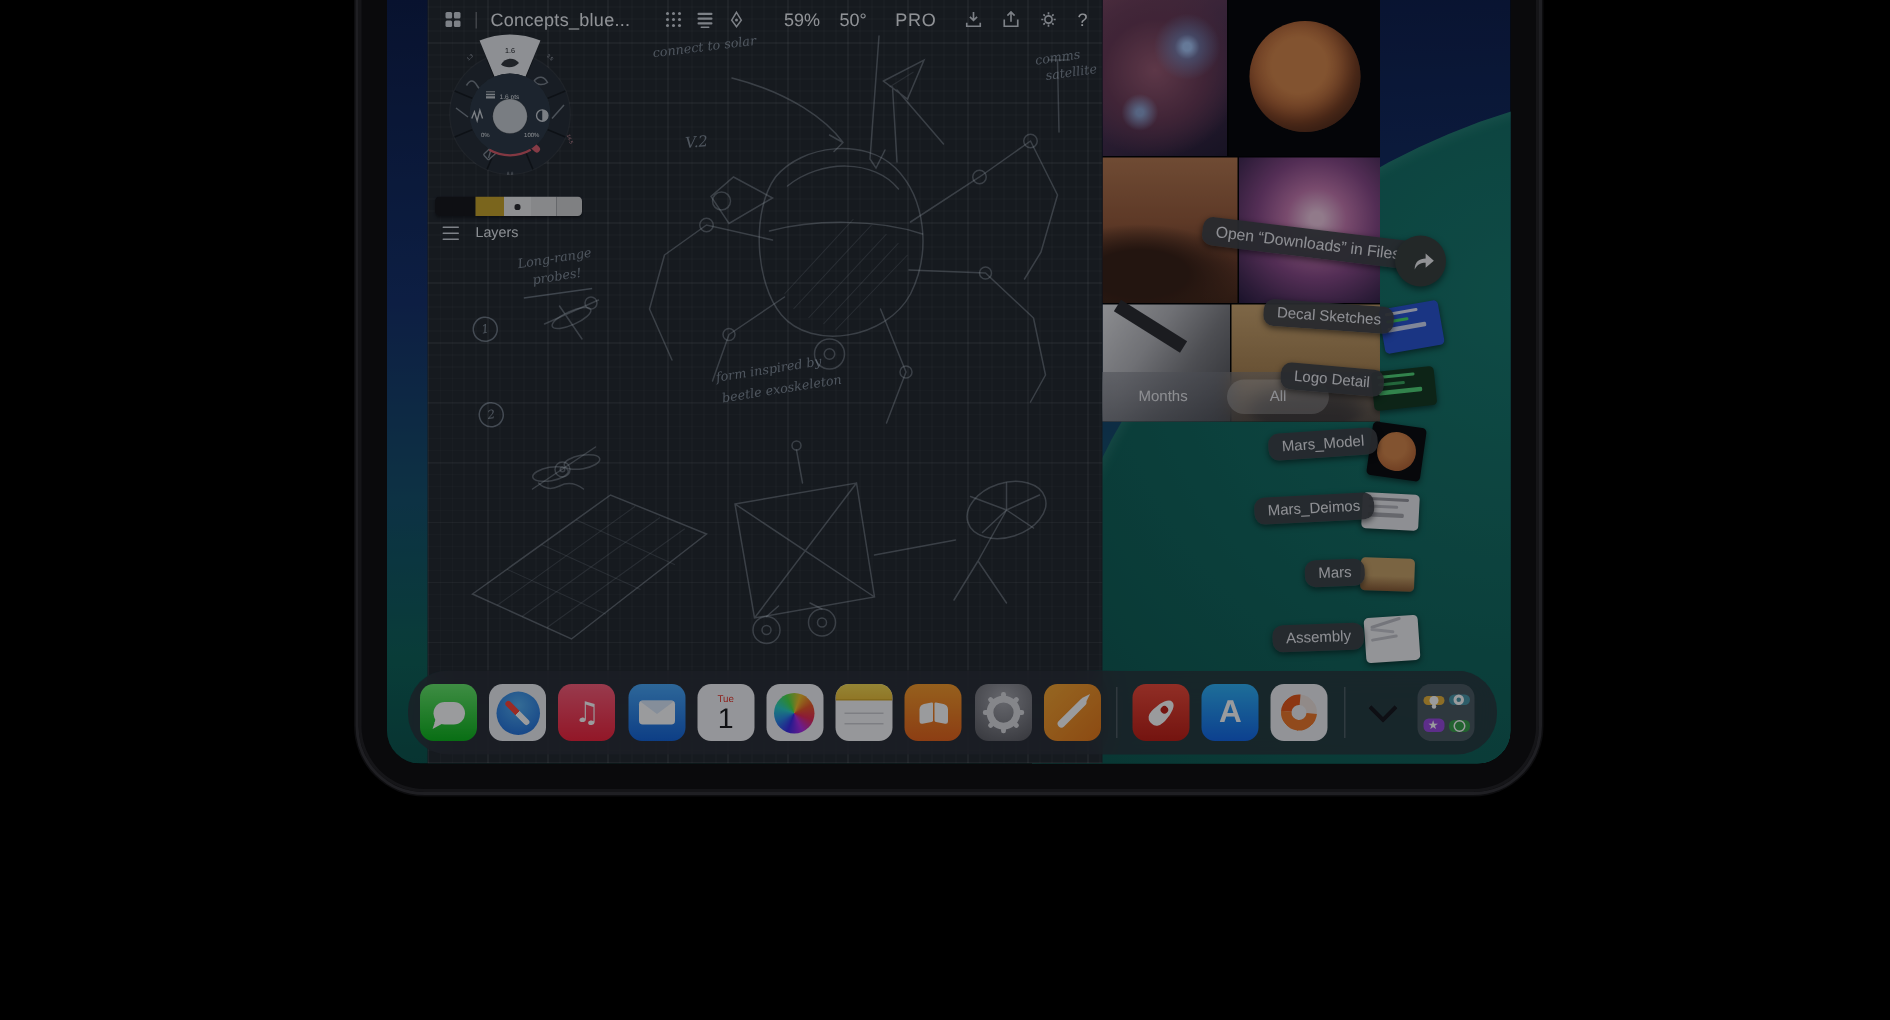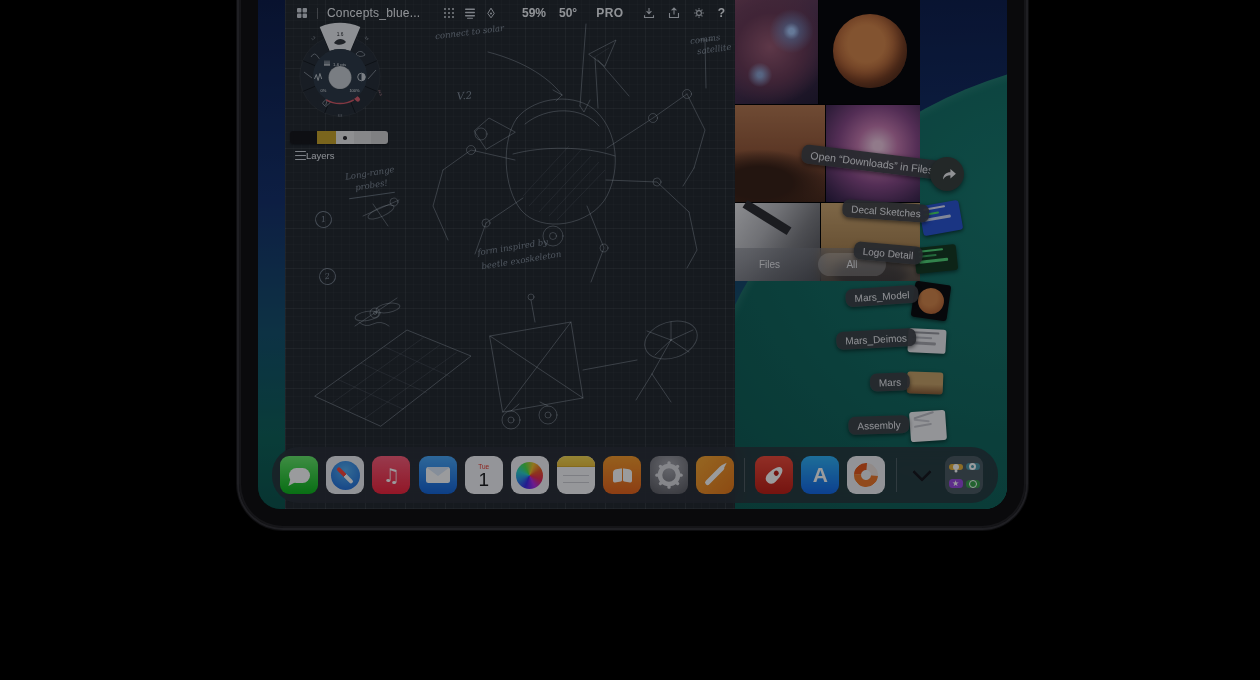--- a/index.html
+++ b/index.html
@@ -21,30 +21,30 @@
   .grid{position:absolute;inset:0;
     background-image:
       repeating-linear-gradient(0deg,rgba(255,255,255,0.05) 0 1px,transparent 1px 40px),
       repeating-linear-gradient(90deg,rgba(255,255,255,0.05) 0 1px,transparent 1px 40px),
       repeating-linear-gradient(0deg,rgba(255,255,255,0.022) 0 1px,transparent 1px 8px),
       repeating-linear-gradient(90deg,rgba(255,255,255,0.022) 0 1px,transparent 1px 8px);}
   .sketch{position:absolute;inset:0;}
   .cbar{position:absolute;top:0;left:0;right:0;height:20px;display:flex;align-items:flex-end;
     font-size:12px;color:#eef1f4;z-index:5;}
   .cbar .lgrp{display:flex;align-items:center;gap:9px;padding-left:11px;}
-  .cbar .rgrp{display:flex;align-items:center;gap:13px;margin-left:auto;padding-right:10px;font-weight:bold;}
+  .cbar .rgrp{display:flex;align-items:center;gap:13px;margin-left:auto;padding-right:10px;}
   .tsep{width:1px;height:11px;background:rgba(255,255,255,0.3);}
   .ticon{width:12px;height:12px;display:block;}
   .title{letter-spacing:0.2px;}
   .wheel{position:absolute;left:5px;top:22px;width:100px;height:104px;z-index:6;}
   .strip{position:absolute;left:5px;top:131px;width:98px;height:13px;border-radius:3px;overflow:hidden;
     display:flex;z-index:6;box-shadow:0 1px 2px rgba(0,0,0,0.4);}
   .strip i{display:block;height:100%;}
   .strip .dot{position:absolute;left:53px;top:5px;width:3.5px;height:3.5px;border-radius:50%;background:#2a2a2e;}
-  .layersrow{position:absolute;left:10px;top:150px;display:flex;align-items:center;z-index:6;}
+  .layersrow{position:absolute;left:10px;top:150px;display:flex;align-items:center;gap:11px;z-index:6;}
   .burger{display:flex;flex-direction:column;gap:2.4px;}
   .burger i{display:block;width:11px;height:1.4px;background:#cfd4da;border-radius:1px;}
   .layerslbl{font-size:9.5px;color:#e7ebef;}
   .anno{position:absolute;font:italic 8.5px "DejaVu Serif",serif;color:rgba(205,220,235,0.55);
     white-space:nowrap;z-index:4;}
   .underl{position:absolute;width:46px;height:1px;background:rgba(205,220,235,0.4);transform:rotate(-8deg);z-index:4;}
   .mark{position:absolute;width:15px;height:15px;border:1px solid rgba(205,220,235,0.45);border-radius:50%;
     font:italic 8px "DejaVu Serif",serif;color:rgba(205,220,235,0.55);display:flex;align-items:center;
     justify-content:center;z-index:4;transform:rotate(-8deg);}
   
@@ -348,21 +348,21 @@
     <div class="ph ph2">
         <b></b>
       </div>
     <div class="ph ph3"></div>
     <div class="ph ph4"></div>
     <div class="ph ph5">
         <b></b>
       </div>
     <div class="ph ph6"></div>
     <div class="segbar">
-      <span class="seg months">Files</span>
+      <span class="seg months">Months</span>
       <span class="segpill">
           <span class="seg">All</span>
         </span>
     </div>
   </div>
 
   <div class="pill" style="left:614px;top:162px;transform:translate(-50%,-50%) rotate(7deg);font-size:10.5px">Open “Downloads” in Files</div>
 
   <div class="sharebtn">
     <svg width="19" height="19" viewBox="0 0 26 26">

